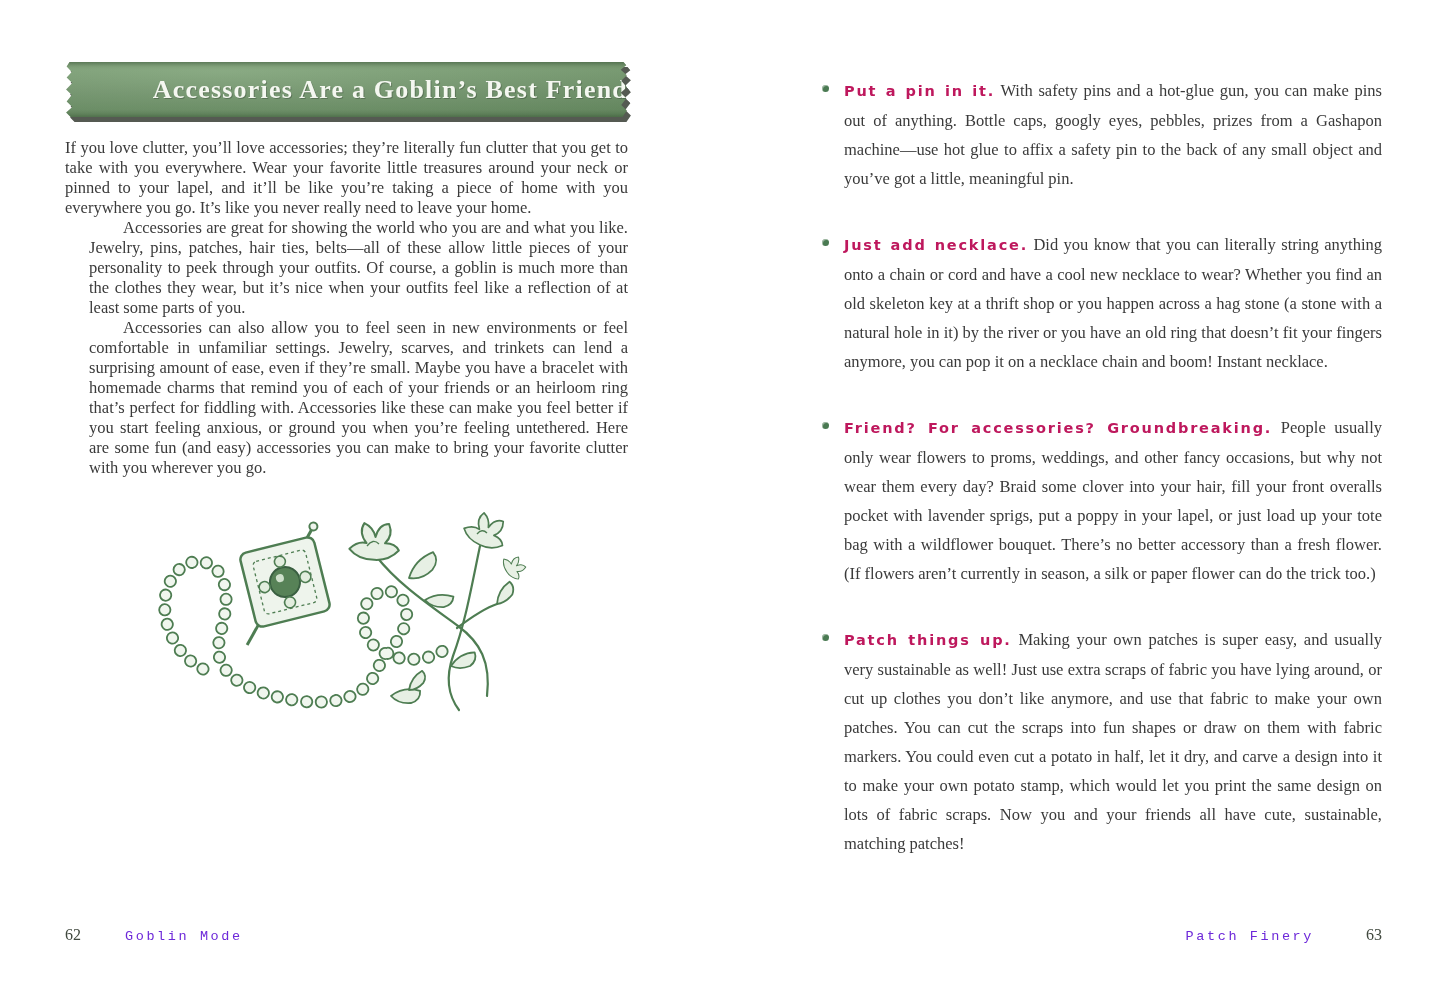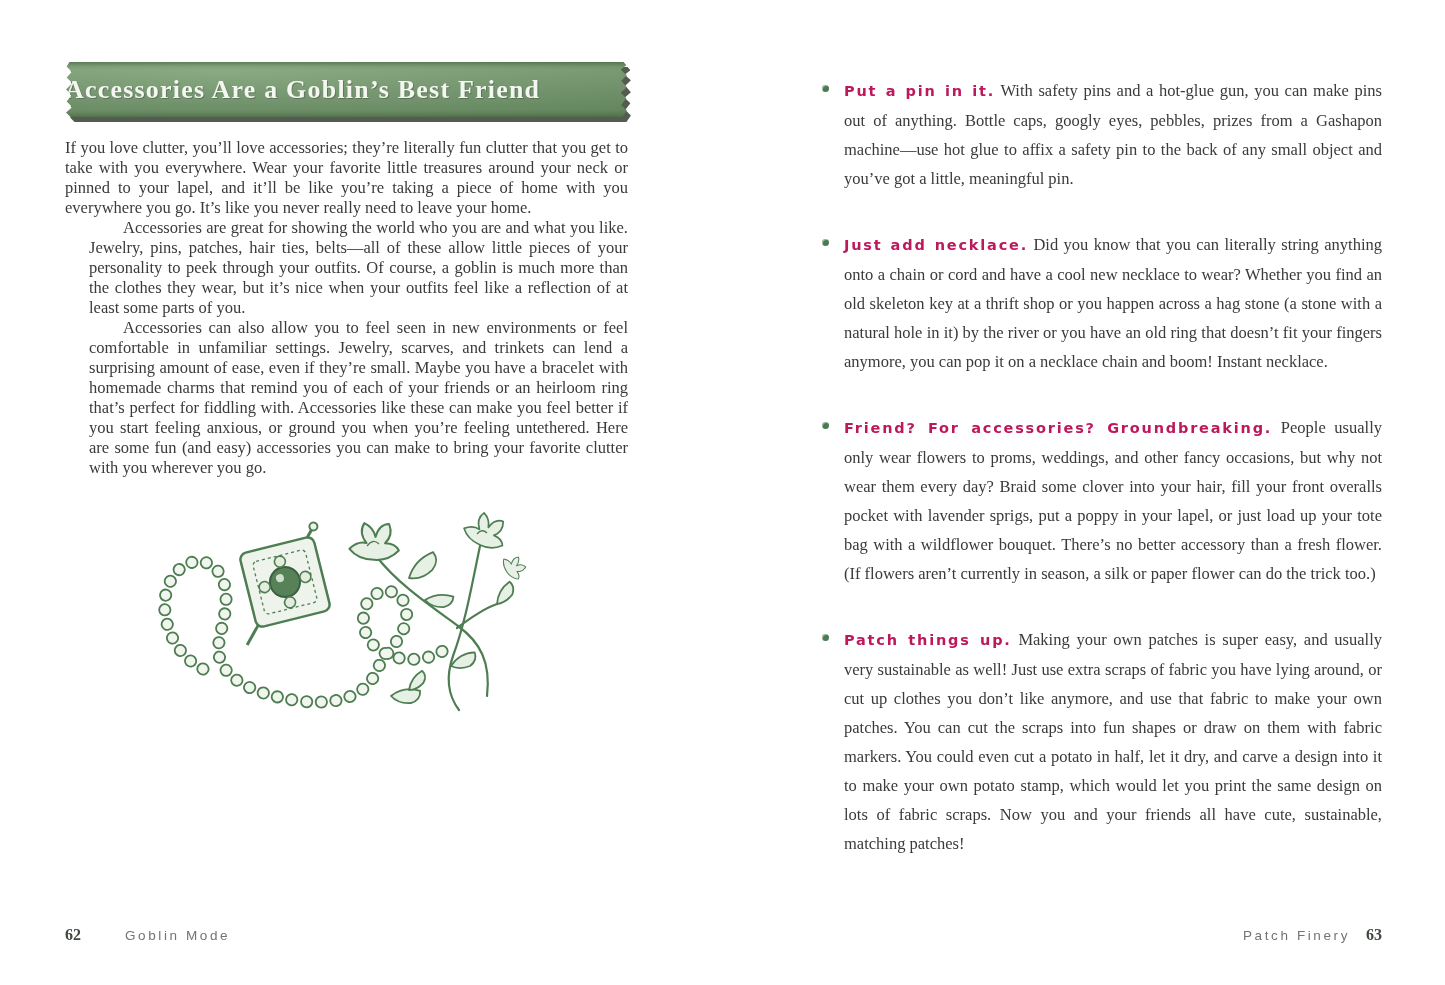--- a/index.html
+++ b/index.html
@@ -9,21 +9,21 @@
     font-family:"Liberation Serif", serif;
     color:#3a3a3a;
   }
   .page{position:absolute;}
   .page-left{left:65px;top:62px;width:563px;}
   .page-right{left:822px;top:76px;width:560px;}
 
   
   .banner-wrap{filter:drop-shadow(4px 5px 0 rgba(66,72,63,0.9));margin-bottom:21px;}
   .banner{
-    height:55px;display:flex;align-items:center;justify-content:flex-start;
+    height:55px;display:flex;align-items:center;justify-content:flex-end;
     background:
       radial-gradient(130% 160% at 28% 18%, rgba(255,255,255,0.14), rgba(0,0,0,0.10)),
       linear-gradient(180deg,#7aa072 0%, #6c9166 55%, #628a5c 100%);
     box-shadow:inset 0 4px 5px -2px rgba(18,40,18,0.45), inset 0 -4px 5px -2px rgba(18,40,18,0.30);
     clip-path:polygon(0.8% 0%,99.2% 0%,99.7% 6%,98.7% 14%,99.8% 24%,98.8% 34%,99.8% 46%,98.7% 56%,99.7% 66%,98.8% 78%,99.8% 88%,99.0% 100%,1.0% 100%,0.2% 92%,1.3% 82%,0.3% 72%,1.2% 60%,0.2% 50%,1.3% 38%,0.3% 28%,1.2% 18%,0.3% 8%);
   }
   .banner h1{
     margin:0;font-size:26px;font-weight:bold;letter-spacing:1.2px;
     color:#f4f7f0;text-shadow:1px 1px 0 rgba(0,0,0,0.22);
     font-family:"Liberation Serif", serif;white-space:nowrap;
@@ -49,24 +49,24 @@
   }
   .lead{
     font-family:"DejaVu Sans", sans-serif;font-weight:bold;
     font-size:14.5px;letter-spacing:1.8px;color:#be185d;
   }
 
   
   .footer{position:absolute;top:926px;white-space:nowrap;}
   .footer-left{left:65px;}
   .footer-right{left:822px;width:560px;text-align:right;}
-  .pnum{font-family:"Liberation Serif", serif;font-weight:bold;font-size:16px;color:#41493f;}
-  .rhead{font-family:Liberation Sans, sans-serif;font-size:13.5px;letter-spacing:2.6px;color:#737373;}
+  .pnum{font-family:"Liberation Serif", serif;font-weight:normal;font-size:16px;color:#41493f;}
+  .rhead{font-family:Liberation Mono, monospace;font-size:13.5px;letter-spacing:2.6px;color:#6d28d9;}
   .footer-left .rhead{margin-left:40px;}
-  .footer-right .pnum{margin-left:12px;}
+  .footer-right .pnum{margin-left:48px;}
 </style>
 </head>
 <body>
 
 <div>
 
   <section class="page page-left">
 
     <div class="banner-wrap">
       <div class="banner">

